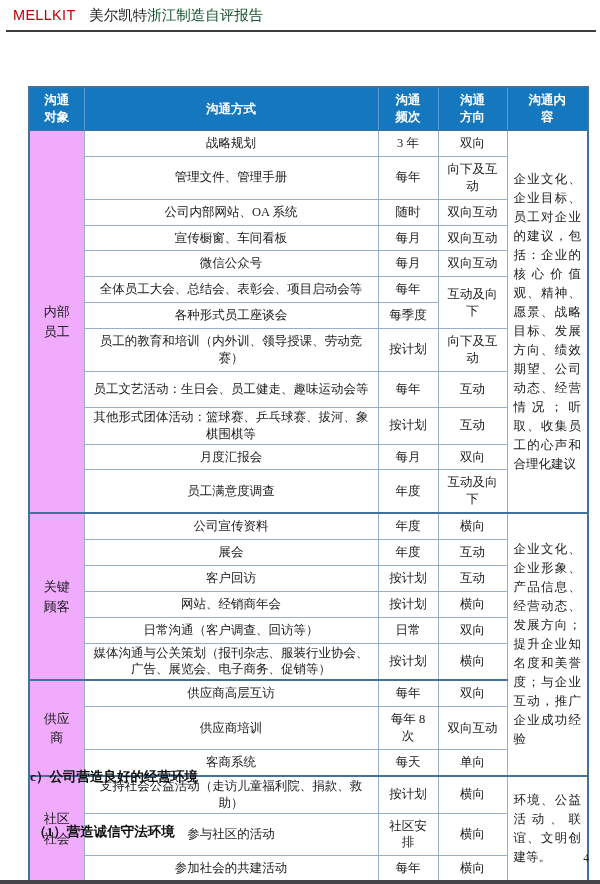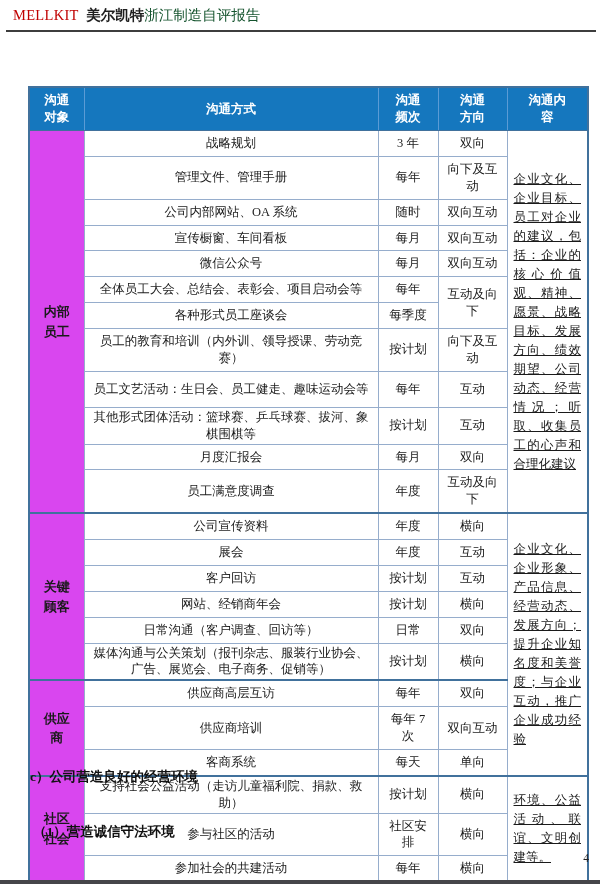--- a/index.html
+++ b/index.html
@@ -2,22 +2,22 @@
 <html><head>
 <meta charset="utf-8">
 <style>
   html,body { margin:0; padding:0; }
   body {
     width:600px; height:884px; position:relative; background:#ffffff;
     font-family:"Liberation Serif","DejaVu Serif",serif; color:#1a1a1a;
     overflow:hidden;
   }
   .doc-header { position:absolute; top:6px; left:13px; font-size:14.5px; white-space:nowrap; }
-  .brand { color:#C00000; font-family:Liberation Serif, serif; letter-spacing:.3px; }
-  .company { color:#1f1f1f; margin-left:4px;font-weight:bold; }
+  .brand { color:#C00000; font-family:Liberation Sans, sans-serif; letter-spacing:.3px; }
+  .company { color:#1f1f1f; margin-left:10px; }
   .doc-title { color:#14532d; }
   .header-rule { position:absolute; top:30px; left:6px; right:4px; height:2px; background:#3d3d3d; }
 
   table.comm-table {
     position:absolute; top:38px; left:28px; width:559px;
     border-collapse:collapse; table-layout:fixed;
     font-size:12.5px; line-height:1.35;
   }
   .comm-table col.c1 { width:55px; }
   .comm-table col.c2 { width:294px; }
@@ -29,24 +29,24 @@
   .comm-table { border:2px solid #41719C;margin-top:48px; }
   .comm-table thead th {
     background:#1577BE; color:#ffffff; font-weight:bold;
     height:42px; text-align:center; vertical-align:middle;
     border:1px solid #5B9BD5; border-bottom:1.5px solid #41719C; padding:0 20px;
   }
   .comm-table thead th.th-target { padding:0 12px; }
   .comm-table thead th.th-freq   { padding:0 13px; }
 
   .comm-table td { text-align:center; vertical-align:middle; padding:1px 6px; }
-  td.target  { font-weight:bold; font-size:13px; padding:0 9px; line-height:1.5; background:#d946ef; }
+  td.target  { font-weight:normal; font-size:13px; padding:0 9px; line-height:1.5; background:#f0abfc; }
   td.freq    { padding:4px 8px; }
   td.dir     { padding:4px 6px; }
-  td.content { text-align:justify; padding:3px 6px; line-height:1.52;text-decoration:underline; }
+  td.content { text-align:justify; padding:3px 6px; line-height:1.52; }
 
   tr.h1 { height:24px; }
   tr.h2 { height:36px; }
   tr.gs > td { border-top:2px solid #41719C; }
 
   .sec-heading {
     position:absolute; left:30px; font-size:13.5px; font-weight:bold; color:#111;
     white-space:nowrap;
   }
   .sec-c  { top:768px; }
@@ -178,21 +178,21 @@
     </tr>
 
     <tr class="h1 gs">
       <td class="target" rowspan="3">供应商</td>
       <td>供应商高层互访</td>
       <td class="freq">每年</td>
       <td class="dir">双向</td>
     </tr>
     <tr class="h2">
       <td>供应商培训</td>
-      <td class="freq">每年 7 次</td>
+      <td class="freq">每年 8 次</td>
       <td class="dir">双向互动</td>
     </tr>
     <tr class="h1">
       <td>客商系统</td>
       <td class="freq">每天</td>
       <td class="dir">单向</td>
     </tr>
 
     <tr class="h2 gs">
       <td class="target" rowspan="3">社区社会</td>

